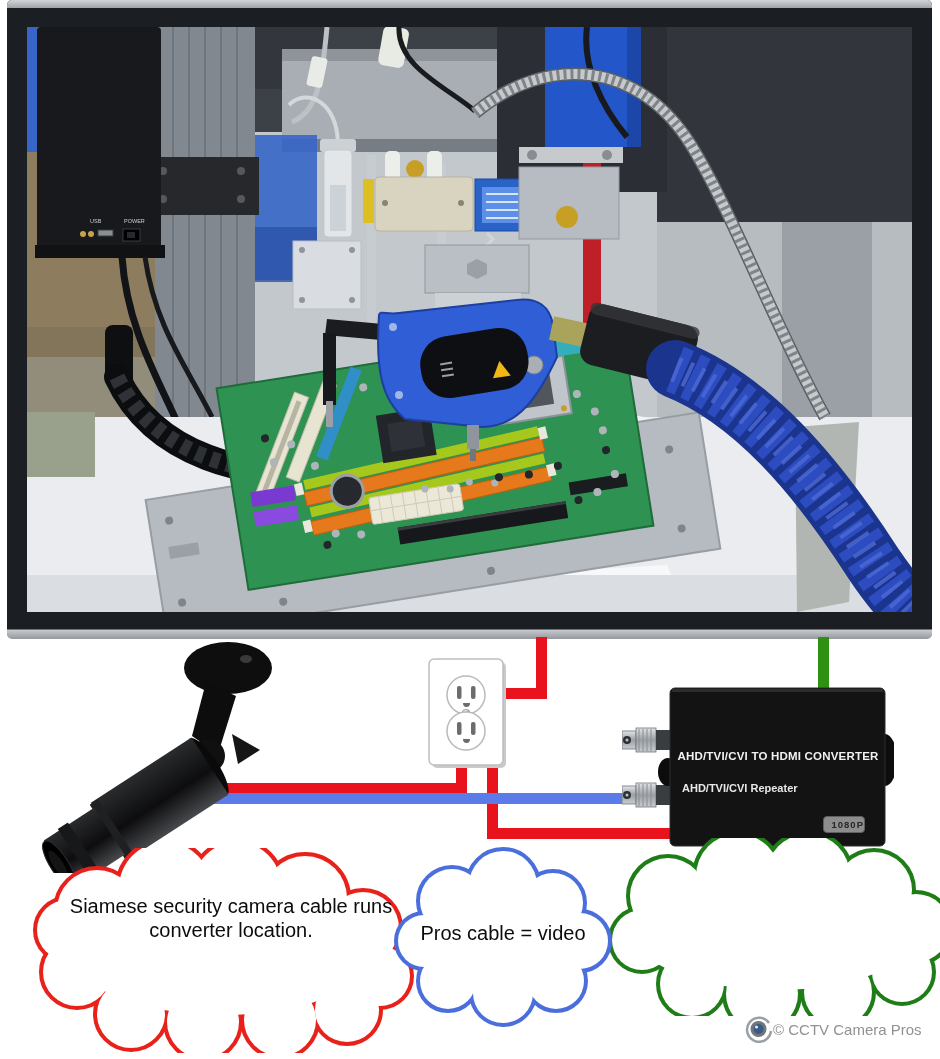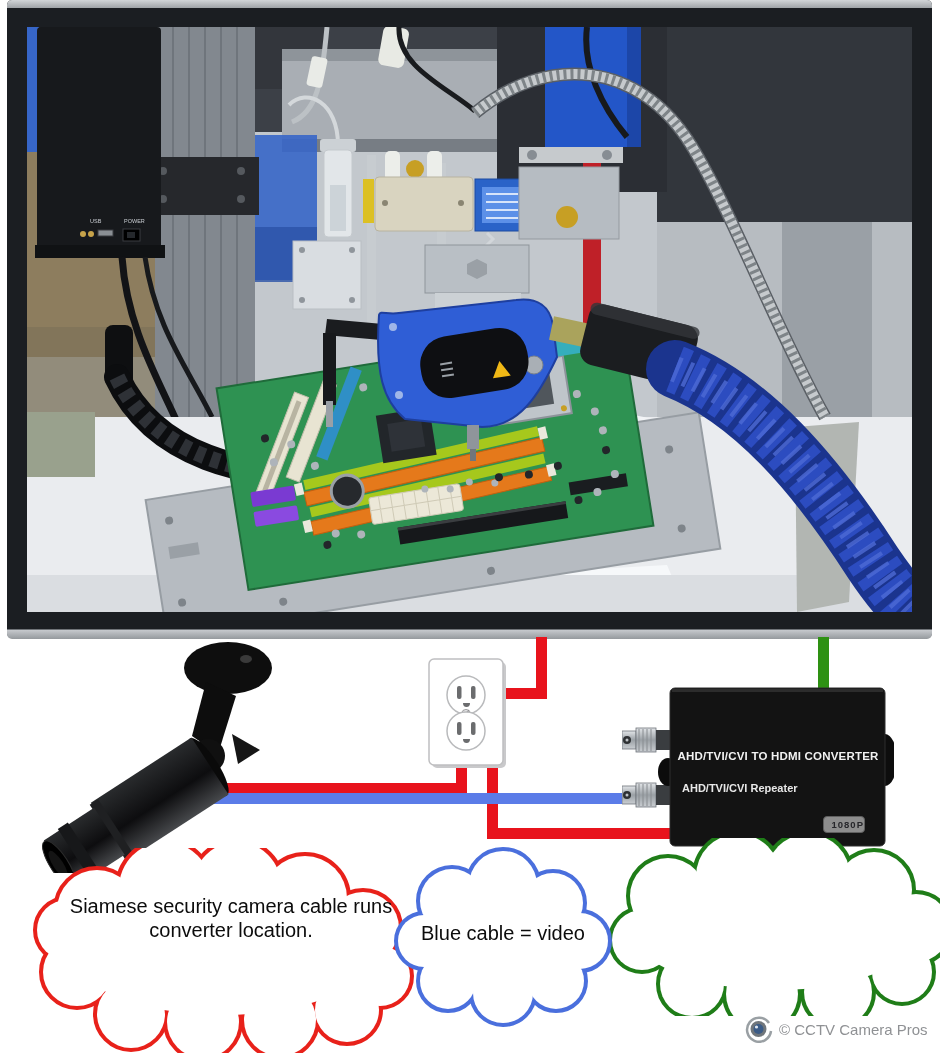--- a/index.html
+++ b/index.html
@@ -18,21 +18,21 @@
   .conv-badge{left:201px;top:130px;width:40px;height:15px;background:#8d8d8d;border:1px solid #5f5f5f;border-radius:4px;
               color:#26262a;font-size:9.5px;font-weight:bold;text-align:right;line-height:15px;letter-spacing:1px;}
   
   .cloud-stroke{fill:#ffffff;stroke-width:8px;}
   .cloud-fill{fill:#ffffff;stroke:none;}
   .cloud-text{color:#0c0c0c;text-align:center;}
   #txt-siamese{left:63px;top:895px;width:336px;font-size:20px;line-height:23.5px;}
   #txt-legend{left:408px;top:921px;width:190px;font-size:20px;line-height:24px;}
   #txt-hdmi{left:628px;top:884px;width:286px;font-size:19.5px;line-height:23px;}
   
-  #watermark{left:745px;top:1014px;height:30px;display:flex;align-items:center;gap:6px;}
+  #watermark{left:745px;top:1014px;height:30px;display:flex;align-items:center;}
   #watermark span{color:#8f9194;font-size:15px;white-space:nowrap;}
 </style>
 </head>
 <body>
 
 <div id="stage">
 
   <div id="monitor" class="abs">
     <div class="strip-top abs"></div>
 
@@ -431,21 +431,21 @@
     <use href="#bc" class="cloud-stroke" stroke="#4a6fdd"></use>
     <use href="#bc" class="cloud-fill"></use>
     <ellipse cx="114" cy="96" rx="88" ry="52" fill="#fff"></ellipse>
   </svg>
 
   <div id="txt-siamese" class="abs cloud-text">
     <div>Siamese security camera cable runs</div>
     <div>converter location.</div>
   </div>
   <div id="txt-legend" class="abs cloud-text">
-    <div>Blue cable = video</div>
+    <div>Pros cable = video</div>
   </div>
 
   <div id="watermark" class="abs">
     <svg width="28" height="28" viewBox="0 0 28 28">
       <path d="M24,8 A12,12 0 1 0 26,16" stroke="#9aa0a4" stroke-width="2.5" fill="none"></path>
       <circle cx="13.5" cy="14" r="8" fill="#70767b"></circle>
       <circle cx="13.5" cy="14" r="5" fill="#3b5b86"></circle>
       <circle cx="11.5" cy="12" r="1.6" fill="#dfe6ee"></circle>
     </svg>
     <span>© CCTV Camera Pros</span>

